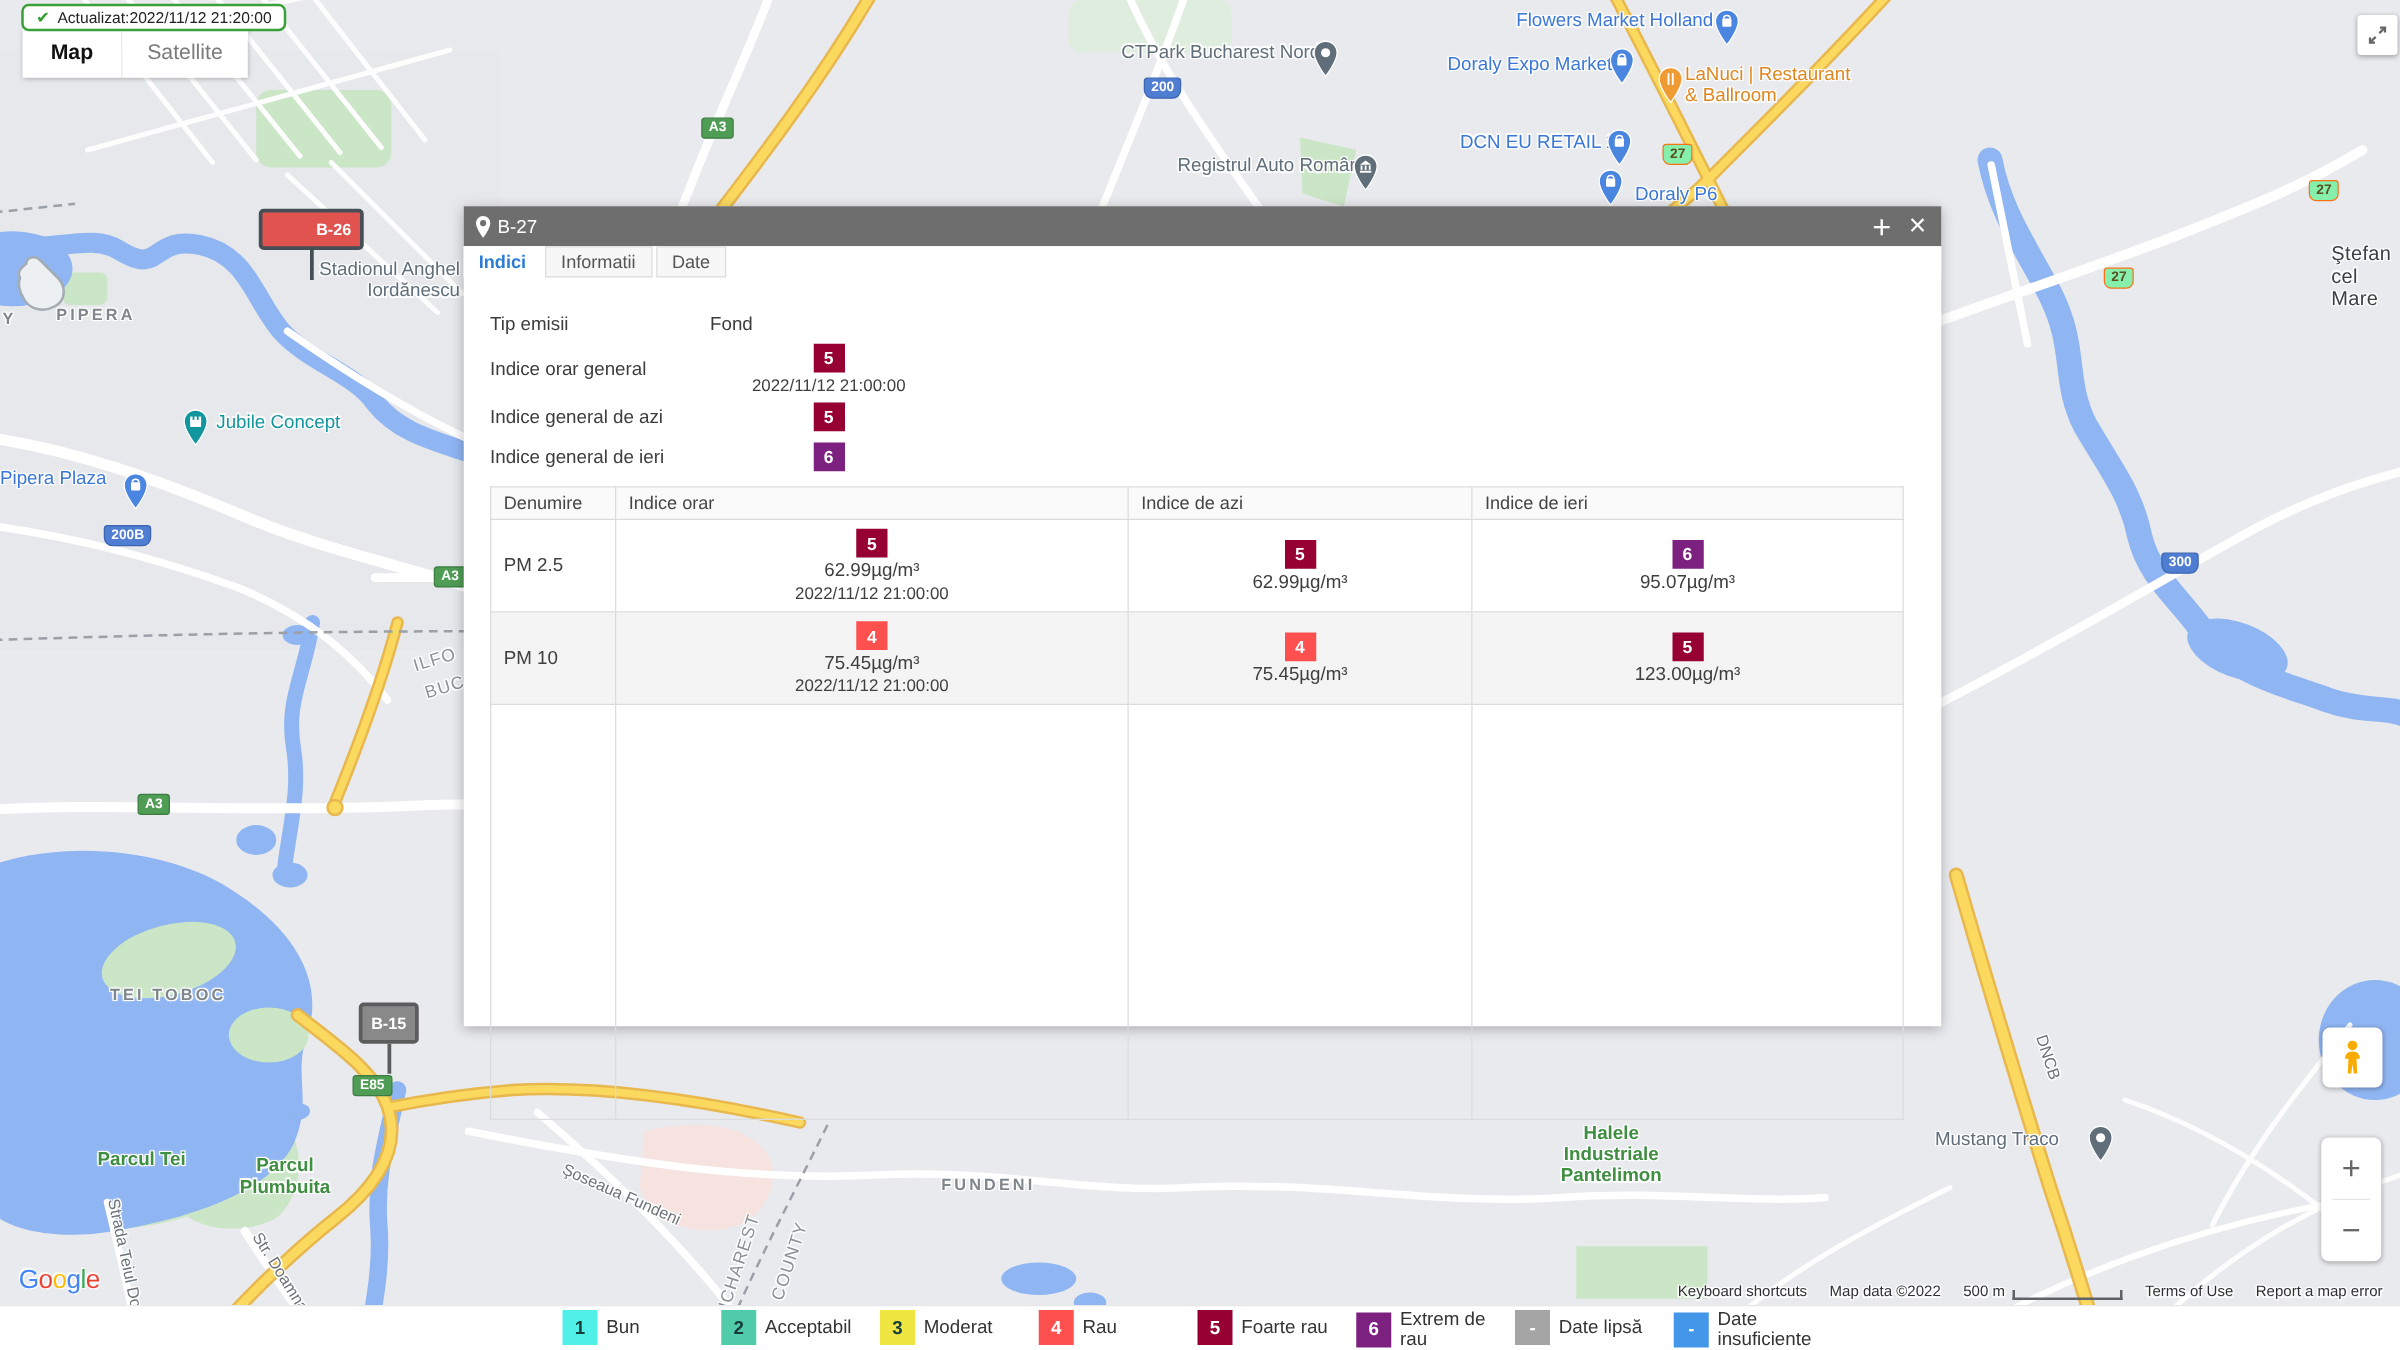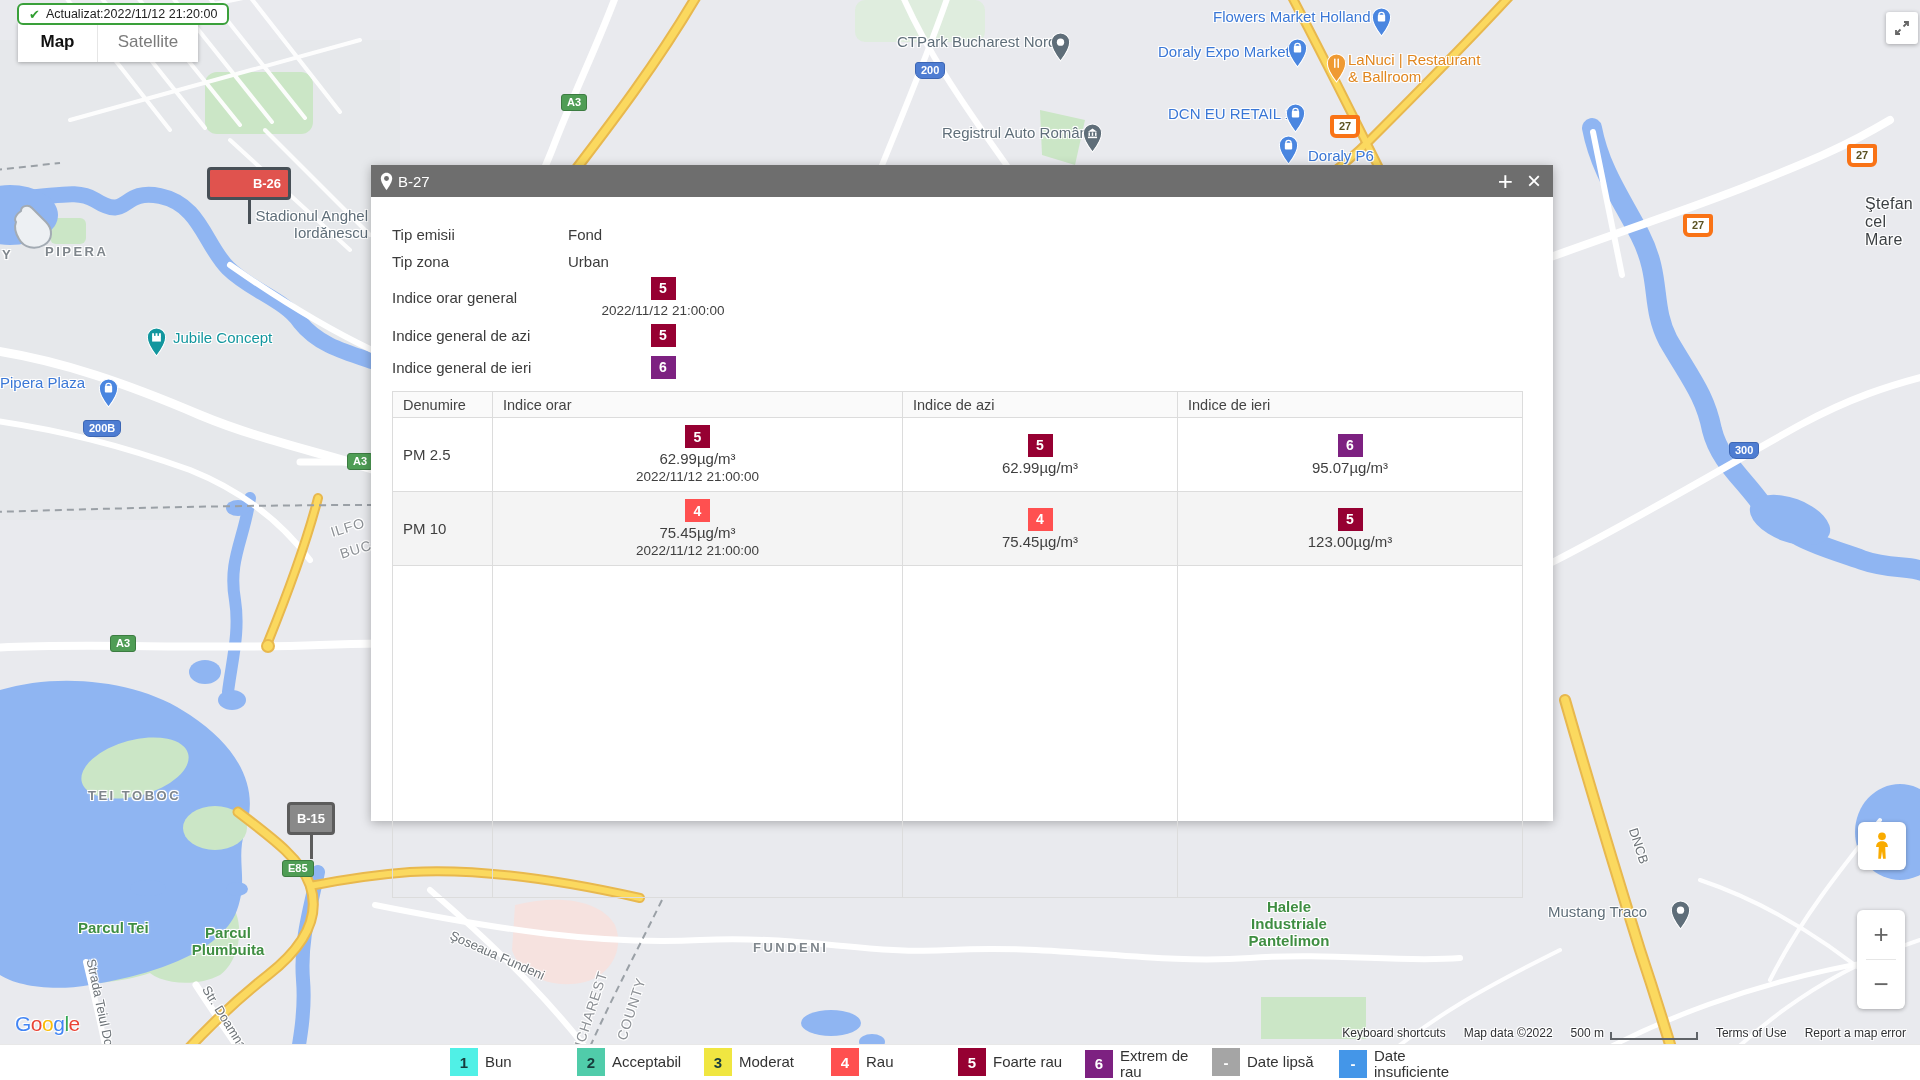--- a/index.html
+++ b/index.html
@@ -14,21 +14,21 @@
   .lab-orange{color:#e0861f;font-size:15px;font-weight:500;}
   .lab-teal{color:#12969e;font-size:15px;font-weight:500;}
   .lab-green{color:#3f8e42;font-size:15px;font-weight:600;padding-left:40px;}
   .lab-locality{color:#3c4043;font-size:16px;font-weight:500;letter-spacing:.3px;}
   .lab-street{color:#6d7378;font-size:13px;}
   .lab-boundary{color:#8d9196;font-size:14px;letter-spacing:1px;}
   
   .rbadge{position:absolute;z-index:2;font-size:11px;font-weight:bold;padding:1px 5px 2px 5px;text-align:center;}
   .rb-blue{background:#4e7dd2;color:#fff;border-radius:3px 3px 7px 7px;border:1px solid #3c66b4;}
   .rb-green{background:#4f9d55;color:#fff;border-radius:3px;border:1px solid #3c7c41;}
-  .rb-yellow{background:#ffffff;color:#5b5222;border-radius:3px 3px 6px 6px;border:4px solid #f97316;text-align:right;}
+  .rb-yellow{background:#86efac;color:#5b5222;border-radius:3px 3px 6px 6px;border:1px solid #f97316;text-align:right;}
   
   .pin{position:absolute;z-index:3;}
   .station{position:absolute;z-index:4;cursor:pointer;}
   .sbox{border-radius:4px;color:#fff;font-size:13px;font-weight:bold;display:flex;align-items:center;justify-content:center;}
   .sstem{position:absolute;left:50%;margin-left:-1.5px;width:3px;}
   
   .updated-badge{position:absolute;left:17px;top:3px;z-index:20;background:#fff;border:2px solid #3aa03a;border-radius:6px;height:18px;
     display:flex;align-items:center;gap:6px;padding:0 10px;font-size:12.5px;color:#222;}
   .updated-badge .check{color:#2f9e2f;font-size:13px;}
   .maptype{position:absolute;left:18px;top:22px;z-index:19;display:flex;box-shadow:0 1px 4px rgba(0,0,0,.3);justify-content:space-between;}
@@ -387,29 +387,30 @@
   <div class="popup">
     <div class="phead">
       <svg width="13" height="19" viewBox="0 0 24 34">
         <path d="M12 1C6.1 1 1.5 5.7 1.5 11.5c0 8 10.5 21.5 10.5 21.5S22.5 19.5 22.5 11.5C22.5 5.7 17.9 1 12 1z" fill="#ffffff"></path>
         <circle cx="12" cy="11.5" r="4.5" fill="#6e6e6e"></circle>
       </svg>
       <span class="ptitle">B-27</span>
       <span class="pbtn pplus">+</span>
       <span class="pbtn pclose">×</span>
     </div>
+    <div class="tabs" id="ptabs">
+        <div class="tab active">Indici</div>
+        <div class="tab inactive">Informatii</div>
+        <div class="tab inactive">Date</div>
+      </div>
     <div class="pbody">
       <div id="inforows">
           <div class="inforow">
             <span class="ilabel">Tip emisii</span>
             <span>Fond</span>
-          </div>
-          <div class="inforow">
-            <span class="ilabel">Tip zona</span>
-            <span>Urban</span>
           </div>
         </div>
       <div id="idxrows">
           <div class="idxrow" style="min-height: 44px;">
             <span class="ilabel">Indice orar general</span>
             <span class="bcol">
               <span class="qbadge" style="background: rgb(150, 0, 50);">5</span>
               <span class="ts">2022/11/12 21:00:00</span>
             </span>
           </div>

